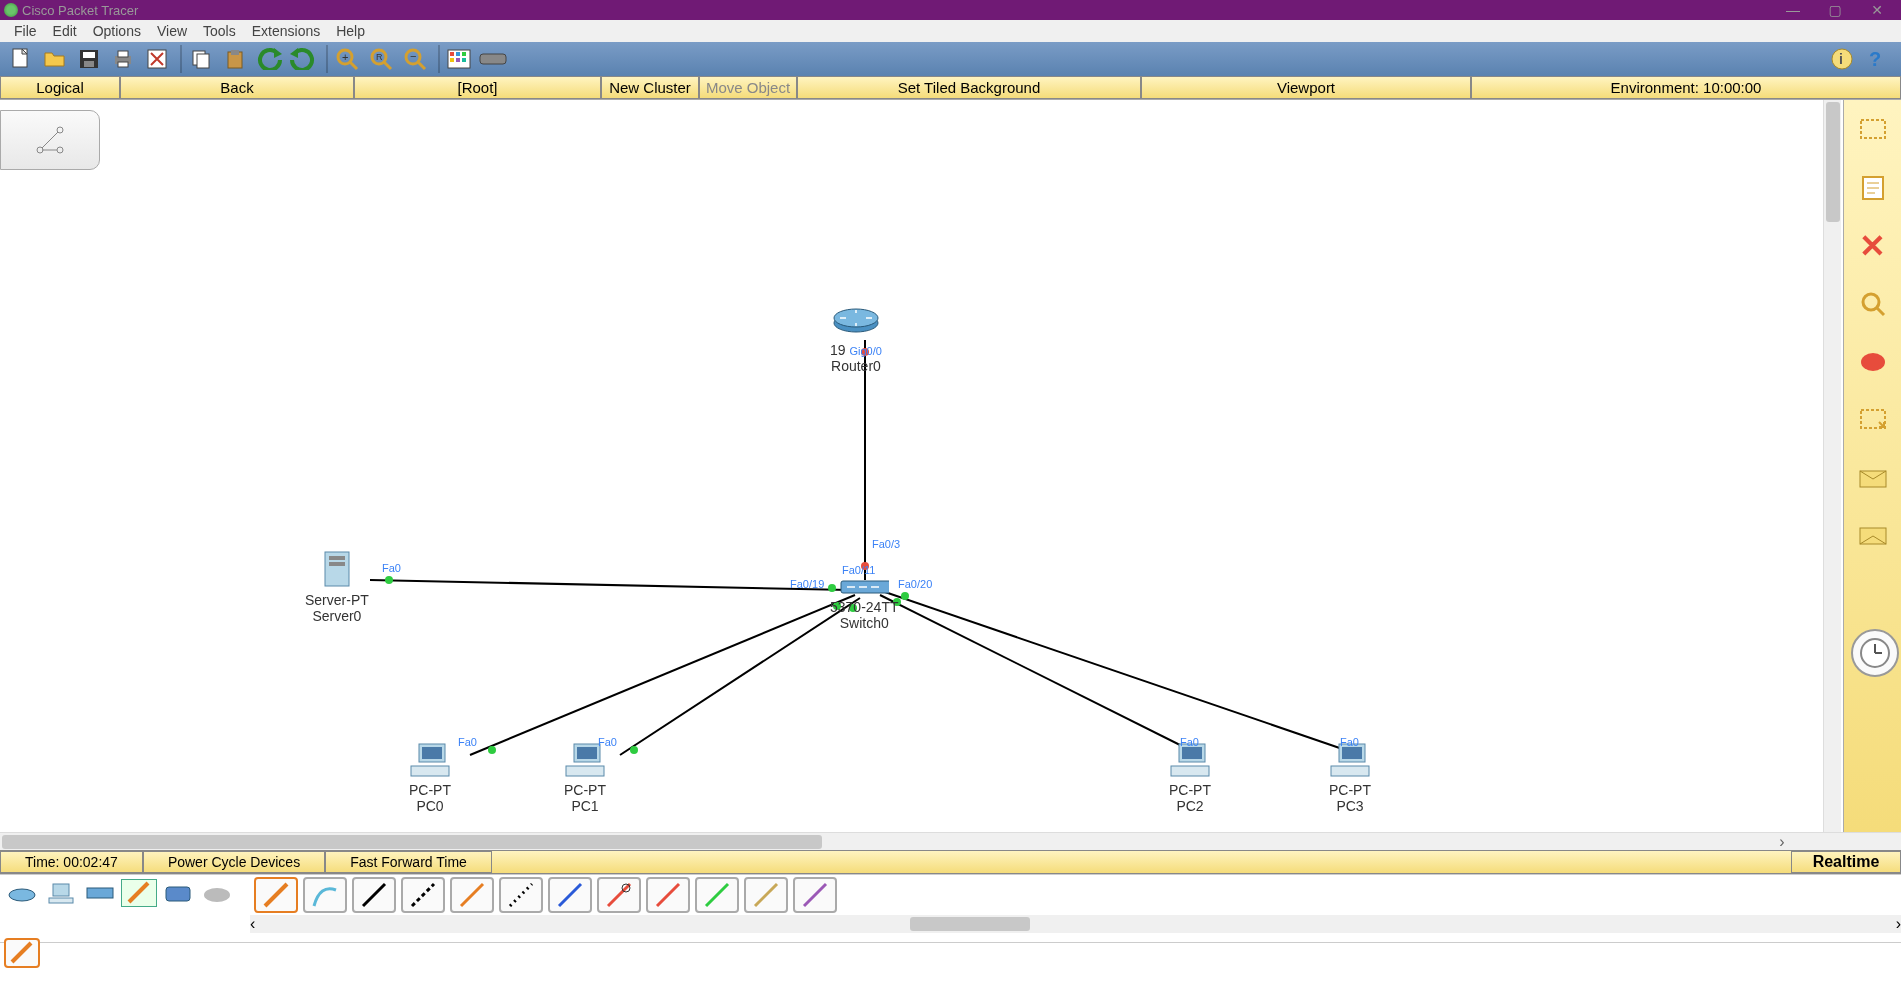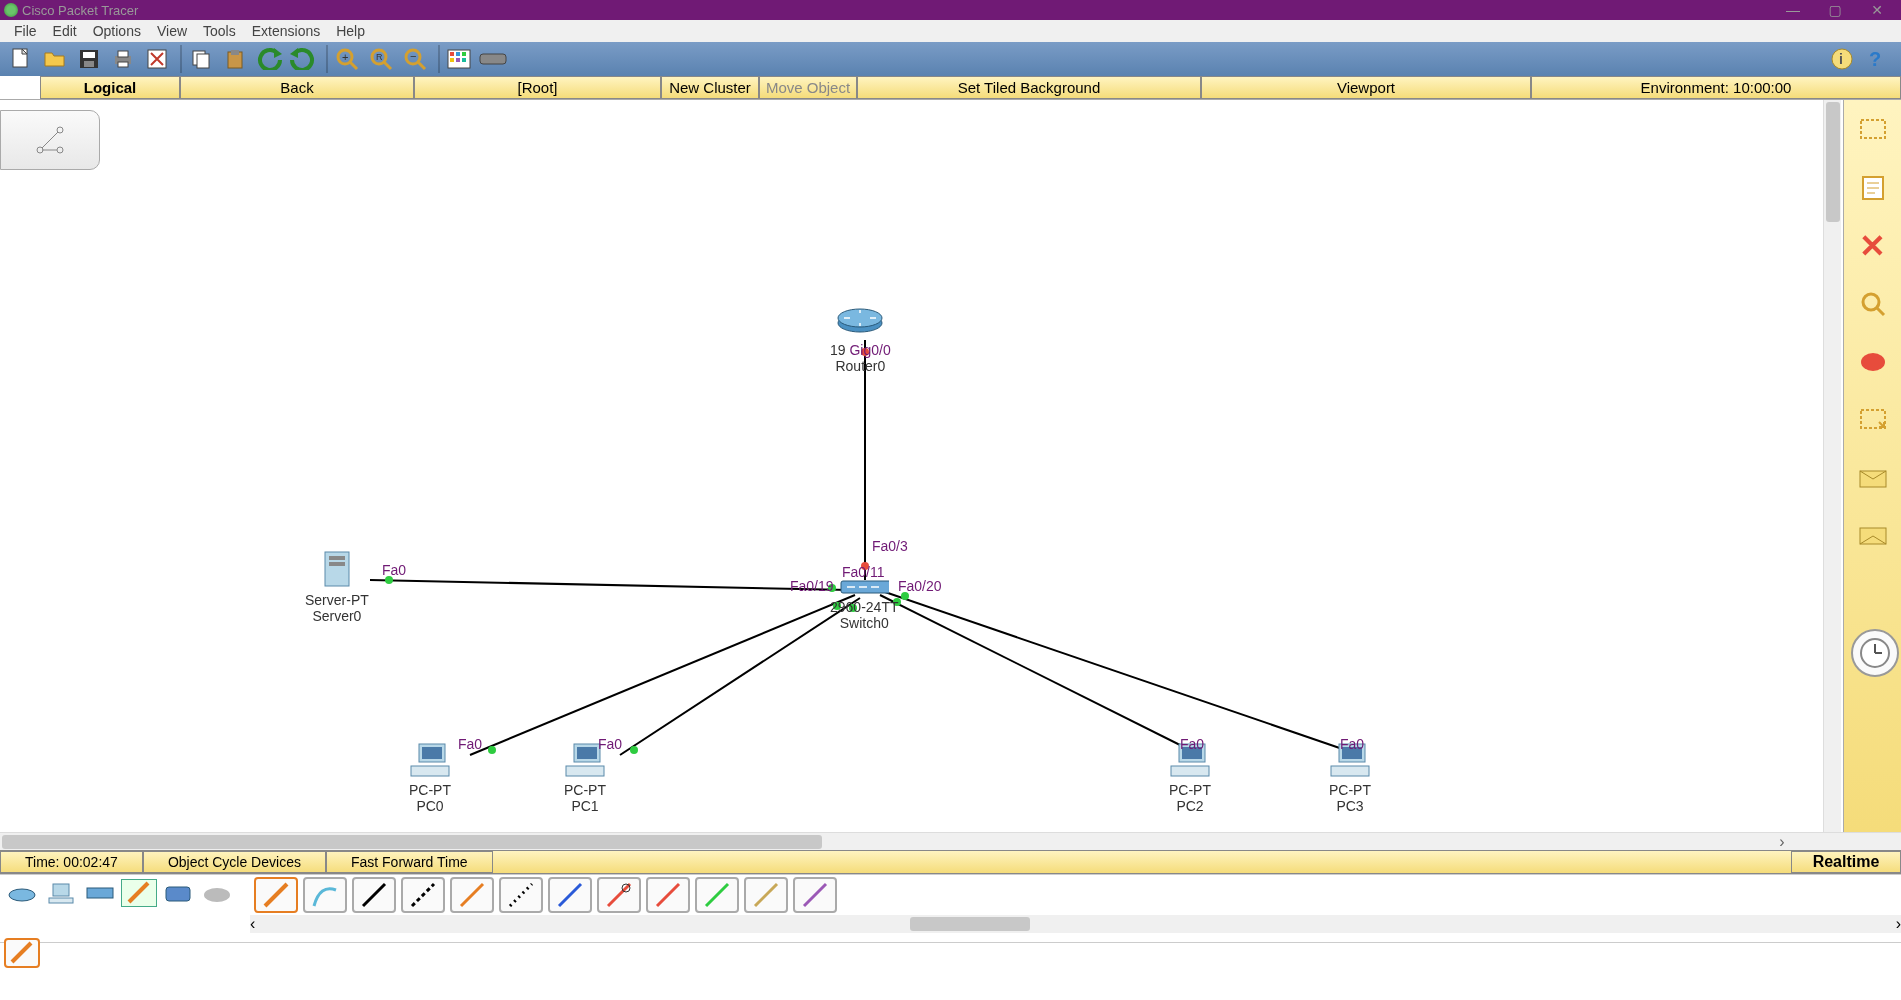--- a/index.html
+++ b/index.html
@@ -13,21 +13,21 @@
 .menubar { height: 22px; background: #f0f0f0; display: flex; align-items: center; padding-left: 6px; font-size: 14px; color: #444; }
 .menubar span { padding: 0 8px; cursor: default; }
 
 .toolbar1 { height: 34px; background: linear-gradient(#7a9cc6, #5a82b0); display: flex; align-items: center; padding: 0 6px; }
 .toolbar1 .tb-btn { width: 30px; height: 28px; margin-right: 4px; display: flex; align-items: center; justify-content: center; cursor: pointer; }
 .toolbar1 .sep { width: 2px; height: 28px; background: rgba(0,0,0,0.2); margin: 0 4px; }
 .toolbar1 .spacer { flex: 1; }
 
 .yellowbar { height: 24px; display: flex; align-items: stretch; border-bottom: 1px solid #aaa; }
 .yellowbar > div { display: flex; align-items: center; justify-content: center; font-size: 15px; border: 1px solid #888; background: linear-gradient(#fff4c0, #f5dc7a); }
-.logical-btn { width: 140px; font-weight: bold; margin-left: 40px; }
+.logical-btn { width: 120px; font-weight: normal; }
 .back-btn { width: 234px; }
 .root-btn { width: 247px; }
 .newcluster-btn { width: 98px; font-size: 13px; }
 .moveobj-btn { width: 98px; font-size: 13px; color: #888; }
 .setbg-btn { width: 344px; }
 .viewport-btn { width: 330px; }
 .env-btn { flex: 1; font-size: 14px; }
 
 .workspace { position: relative; height: 732px; background: #fff; }
 .left-tabs { position: absolute; left: 0; top: 10px; width: 100px; }
@@ -37,21 +37,21 @@
 .canvas-inner { position: relative; width: 1800px; height: 820px; }
 
 .vscroll { position: absolute; right: 60px; top: 0; width: 18px; height: 732px; background: #f0f0f0; border-left:1px solid #ddd; }
 .vscroll .thumb { width: 14px; height: 120px; background: #c8c8c8; margin: 2px; border-radius: 3px; }
 
 .right-tools { position: absolute; right: 0; top: 0; width: 58px; height: 732px; background: linear-gradient(#fff4c0, #f5dc7a); border-left:1px solid #aaa; display:flex; flex-direction:column; align-items:center; padding-top:10px; gap:18px; }
 .right-tools .rt-btn { width: 40px; height: 40px; display:flex; align-items:center; justify-content:center; cursor:pointer; font-size:22px; }
 
 .device { position: absolute; text-align: center; font-size: 14px; color: #333; }
 .device .icon-box { width: 50px; height: 40px; margin: 0 auto 2px; display:flex; align-items:center; justify-content:center; }
-.port-label { position: absolute; font-size: 14px; color: #701a75; background: transparent; }
+.port-label { position: absolute; font-size: 11px; color: #3b82f6; background: transparent; }
 .link-dot { width: 8px; height: 8px; border-radius: 50%; position: absolute; }
 .link-dot.green { background: #2ecc40; }
 .link-dot.red { background: #e74c3c; }
 
 .hscroll { height: 18px; background: #f0f0f0; border-top:1px solid #ddd; position:relative; }
 .hscroll .thumb { position:absolute; left: 2px; top:2px; height:14px; width: 820px; background:#c8c8c8; border-radius:3px; }
 .hscroll .arrow { position:absolute; top:0; width:18px; height:18px; display:flex; align-items:center; justify-content:center; color:#666; }
 
 .timebar { height: 24px; background: linear-gradient(#fff4c0, #f5dc7a); border-top:1px solid #888; border-bottom:1px solid #888; display:flex; align-items:stretch; font-size:14px; }
 .timebar > div { border: 1px solid #888; display:flex; align-items:center; padding: 0 24px; }
@@ -276,21 +276,21 @@
         <div>Router0</div>
       </div>
 
       <div class="device" style="left:830px;top:475px;">
         <div class="icon-box" style="height:22px;">
           <svg width="54" height="22">
               <rect x="2" y="6" width="50" height="12" rx="2" fill="#6aa8d8" stroke="#2a5a7a"></rect>
               <path d="M8 12 l8 0 M20 12 l8 0 M32 12 l8 0" stroke="#fff" stroke-width="1.5"></path>
             </svg>
         </div>
-        <div>2960-24TT</div>
+        <div>5370-24TT</div>
         <div>Switch0</div>
       </div>
       <div class="port-label" style="left:872px;top:438px;">Fa0/3</div>
       <div class="port-label" style="left:842px;top:464px;">Fa0/11</div>
       <div class="port-label" style="left:790px;top:478px;">Fa0/19</div>
       <div class="port-label" style="left:898px;top:478px;">Fa0/20</div>
 
       <div class="device" style="left:305px;top:450px;">
         <div class="icon-box">
           <svg width="40" height="44">
@@ -419,21 +419,21 @@
 </div>
 
 <div class="hscroll">
   <div class="arrow" style="left:0;">‹</div>
   <div class="thumb"></div>
   <div class="arrow" style="right:110px;">›</div>
 </div>
 
 <div class="timebar">
   <div>Time: 00:02:47</div>
-  <div>Object Cycle Devices</div>
+  <div>Power Cycle Devices</div>
   <div>Fast Forward Time</div>
   <div class="spacer"></div>
   <div class="rt-label">Realtime</div>
 </div>
 
 <div class="bottombar">
   <div class="category-box">
     <div class="cat-btn">
         <svg width="30" height="20">
           <ellipse cx="15" cy="12" rx="13" ry="6" fill="#7ab8e0" stroke="#2a5a7a"></ellipse>

